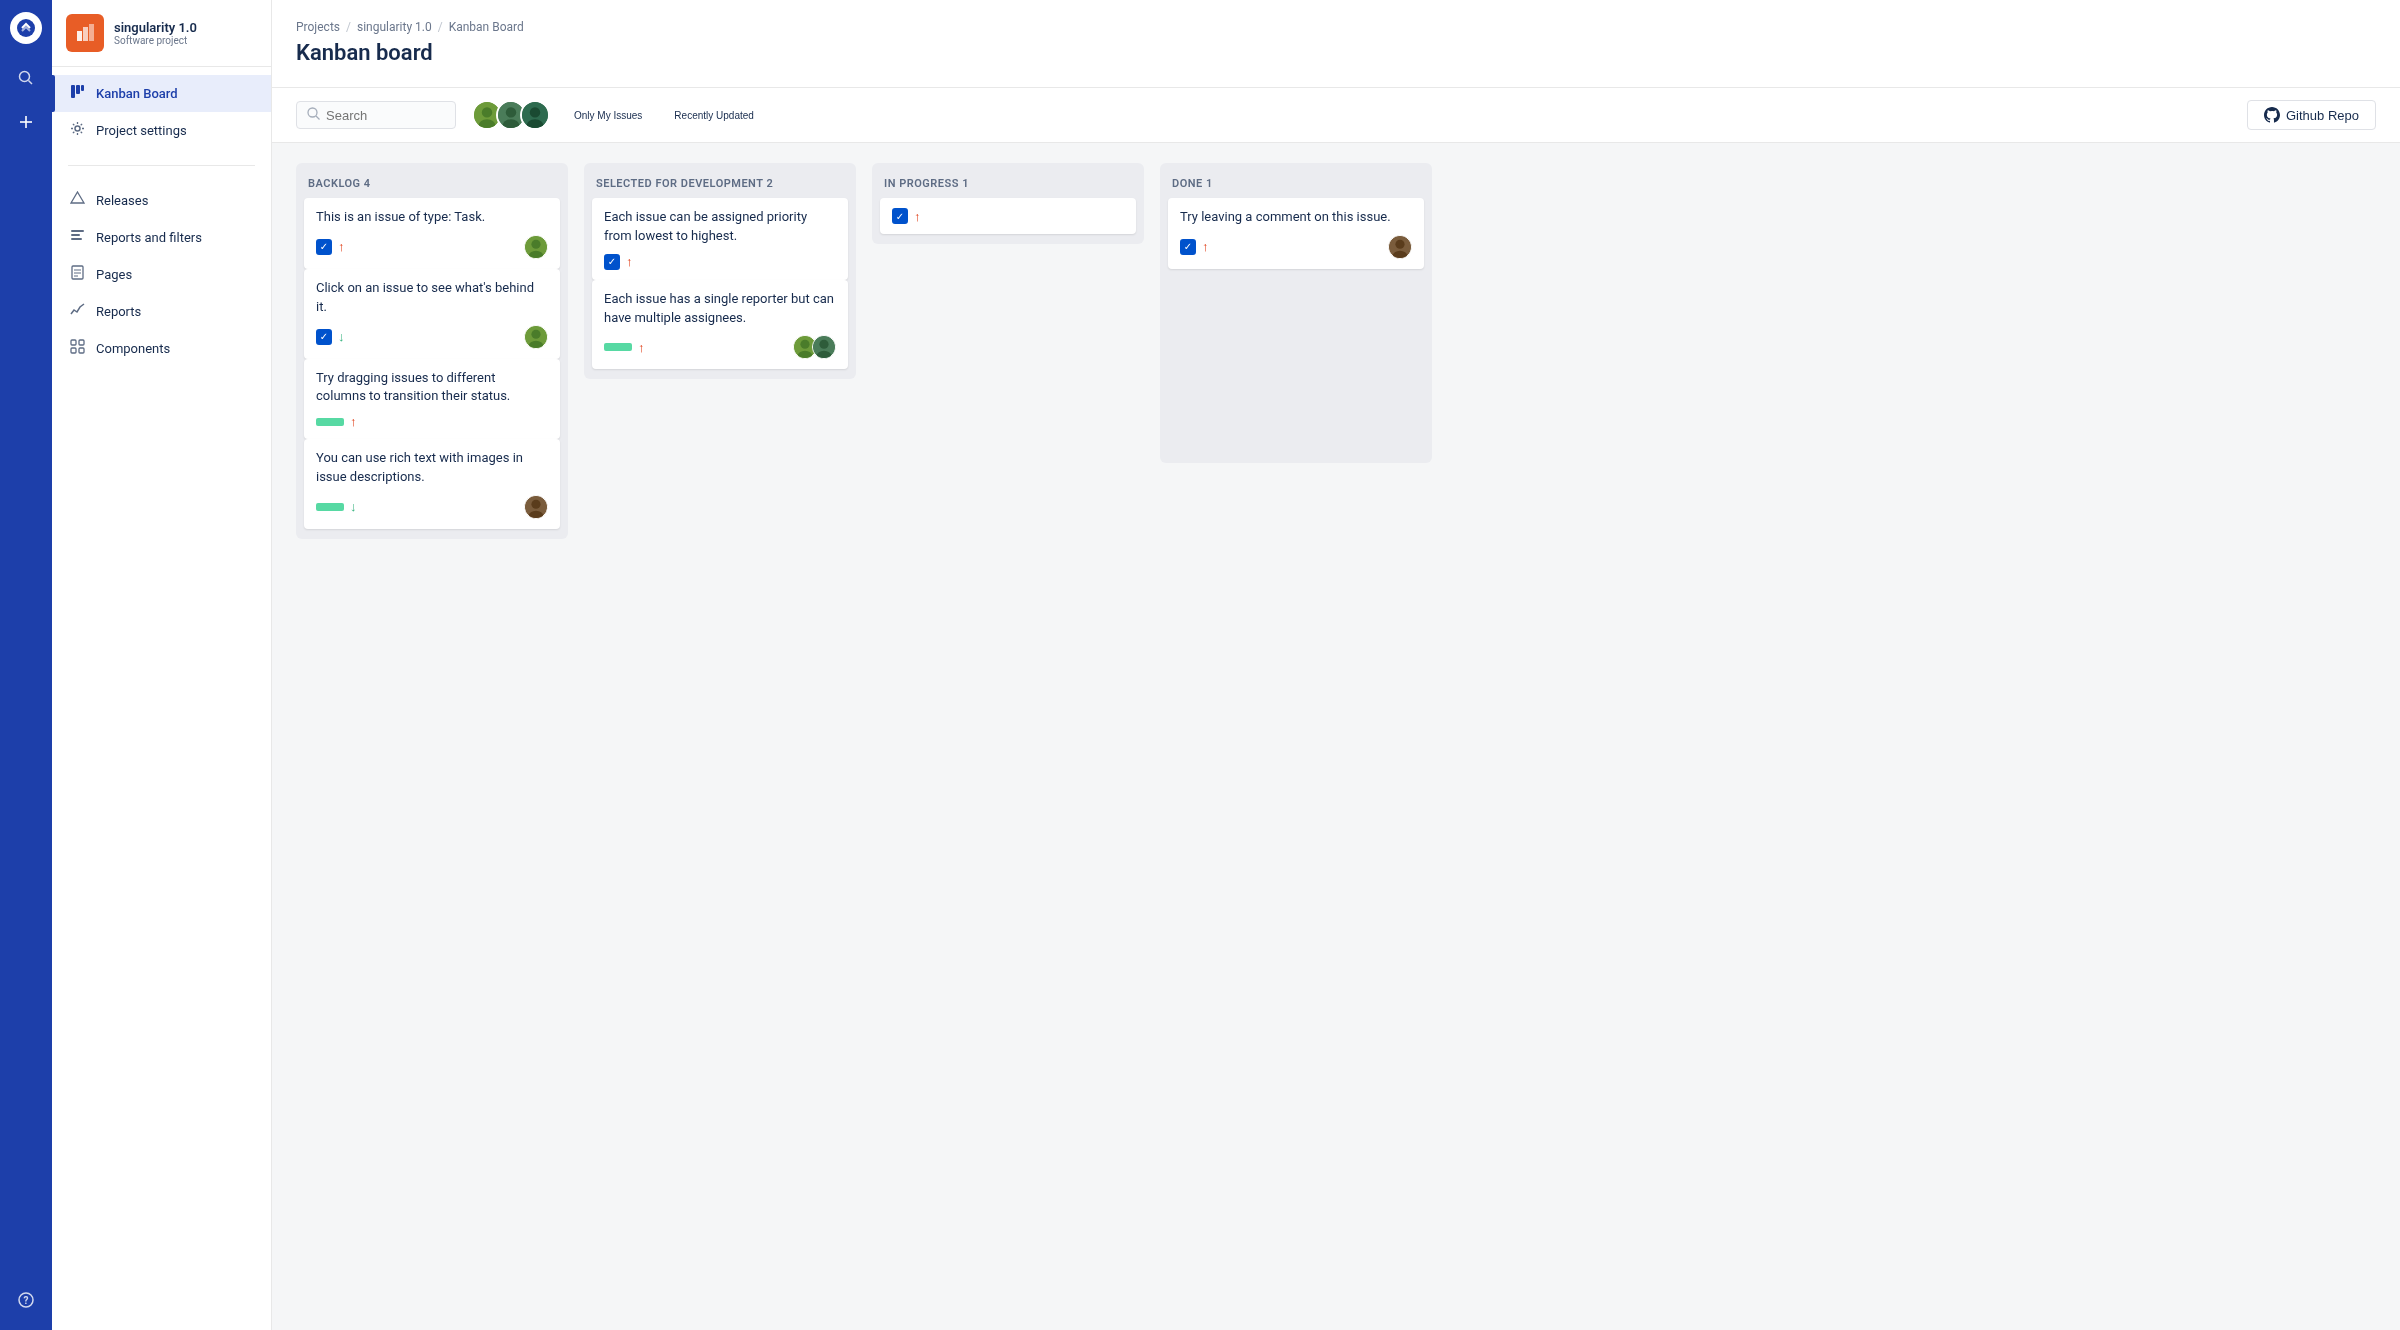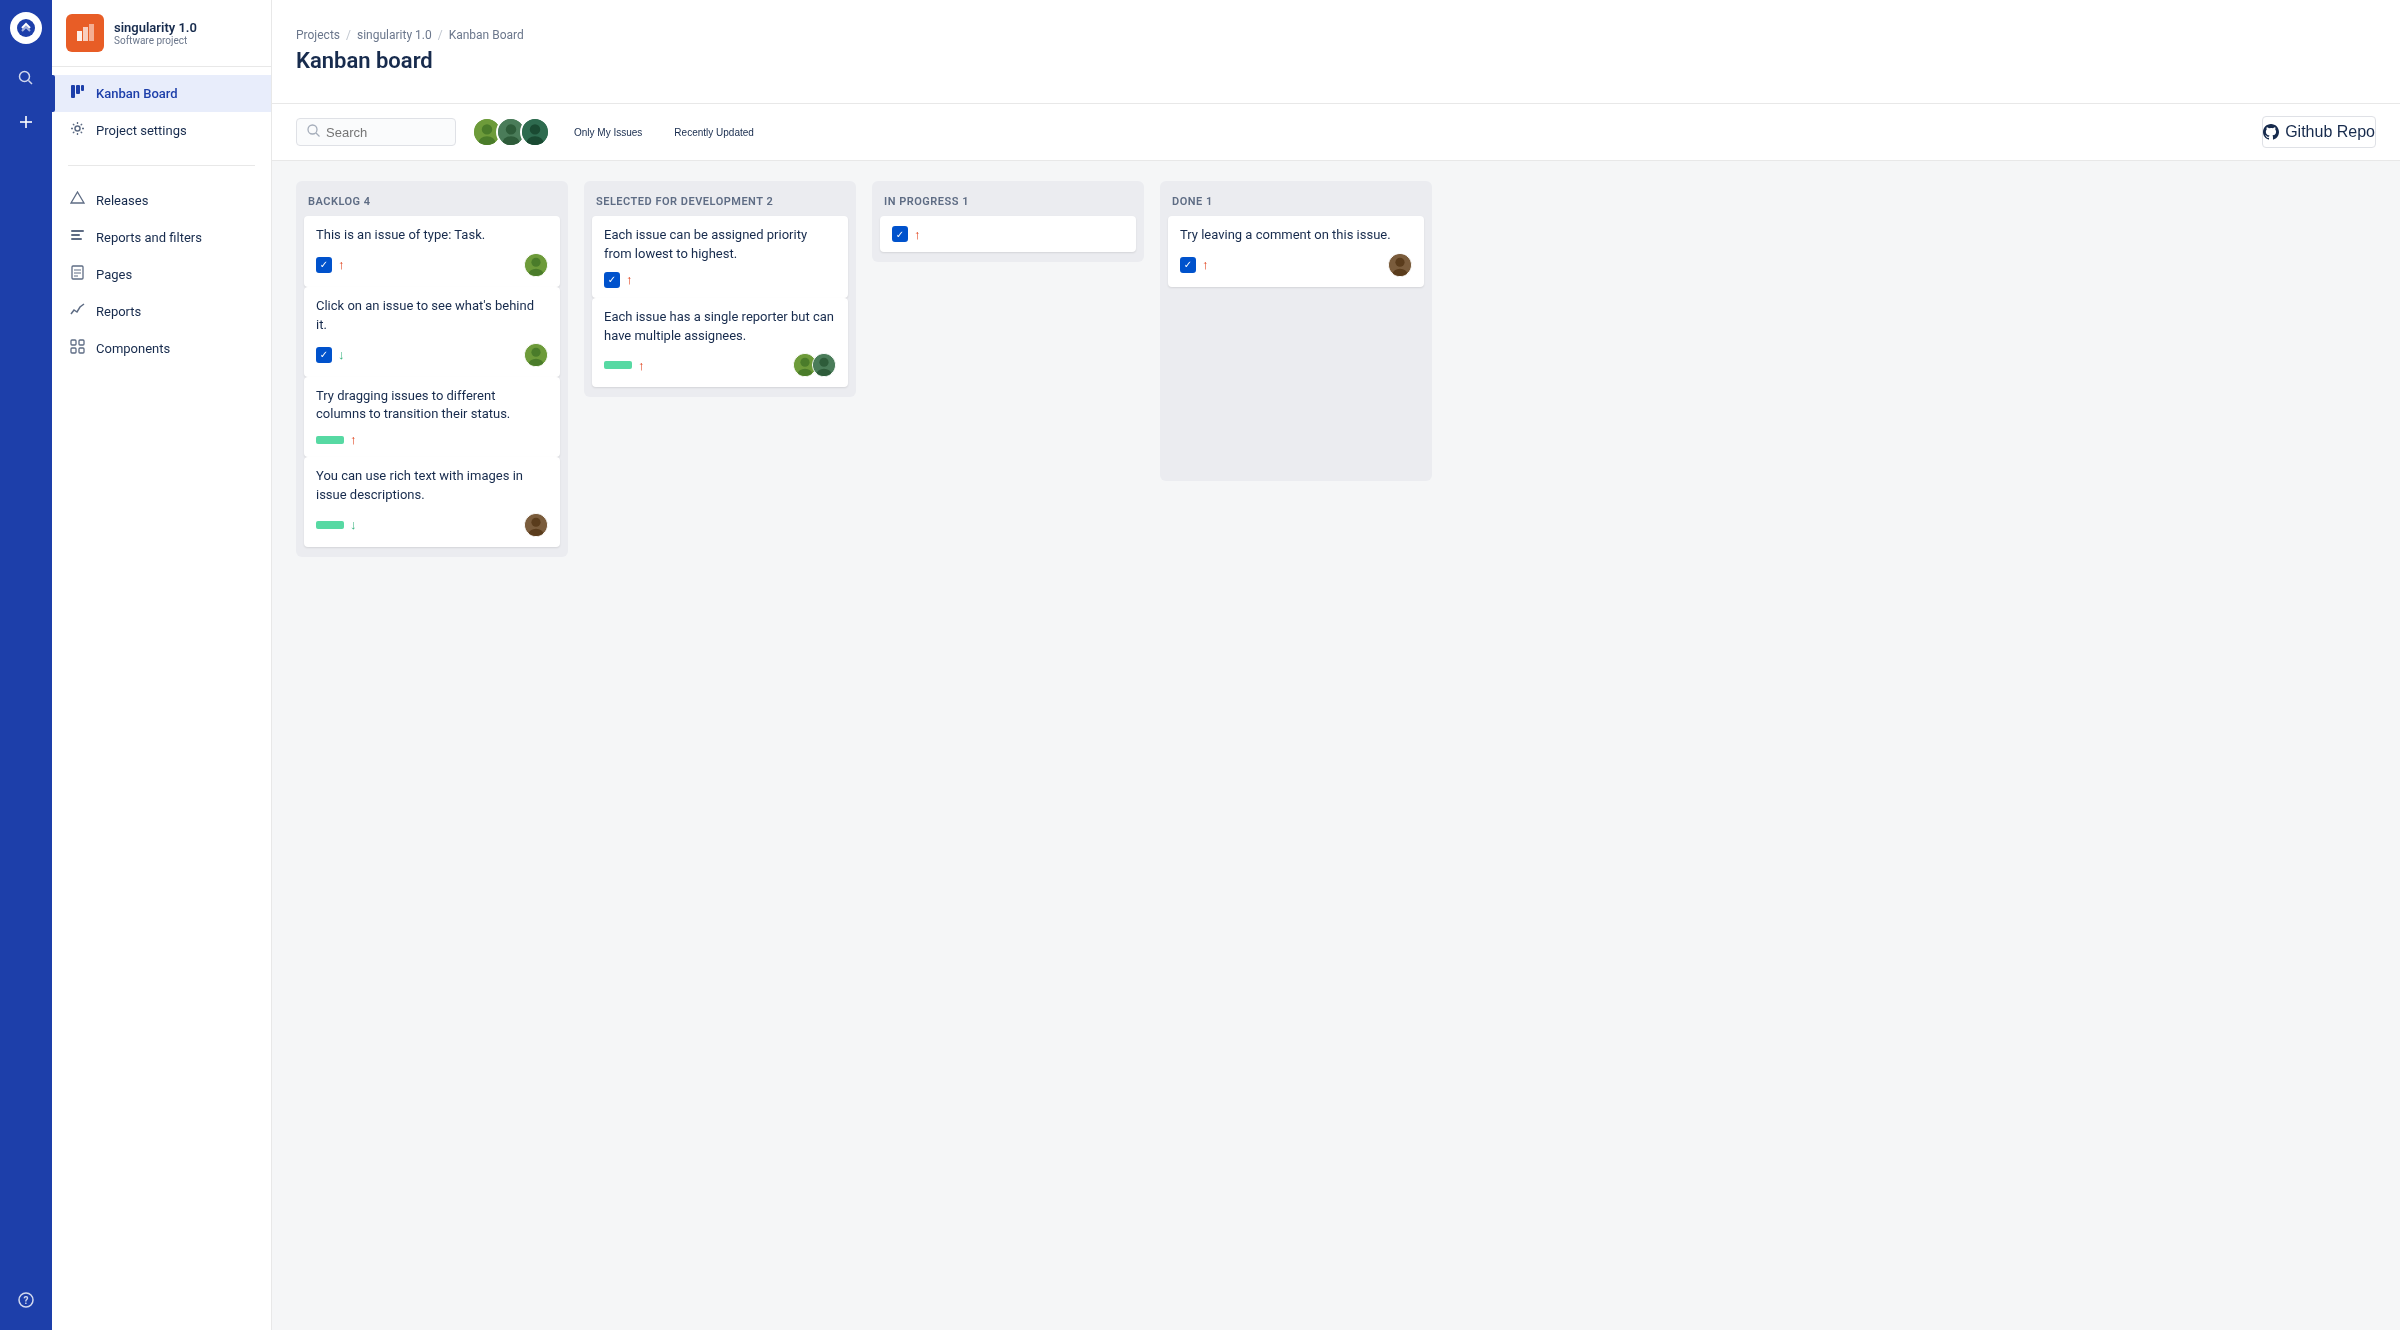--- a/index.html
+++ b/index.html
@@ -95,21 +95,21 @@
       flex: 1;
       display: flex;
       flex-direction: column;
       overflow: hidden;
     }
 
     
     .header {
       background: #fff;
       border-bottom: 1px solid #e8e8e8;
-      padding: 16px 24px;
+      padding: 8px 24px;
     }
     .breadcrumb {
       font-size: 12px;
       color: #6b778c;
       padding-top: 12px;
       display: flex;
       align-items: center;
       gap: 6px;
     }
     .breadcrumb a { color: #6b778c; text-decoration: none; }
@@ -172,24 +172,24 @@
       border-radius: 4px;
       text-align: center;
     }
     .github-btn {
       margin-left: auto;
       display: flex;
       align-items: center;
       gap: 6px;
       border: 1px solid #dfe1e6;
       border-radius: 4px;
-      padding: 6px 0;
+      padding: 6px 16px;
       background: #fff;
       cursor: pointer;
-      font-size: 16px;
+      font-size: 13px;
       color: #172b4d;
     }
 
     
     .board-container {
       flex: 1;
       overflow-x: auto;
       overflow-y: auto;
       padding: 20px 24px;
       background: #f5f6f7;

